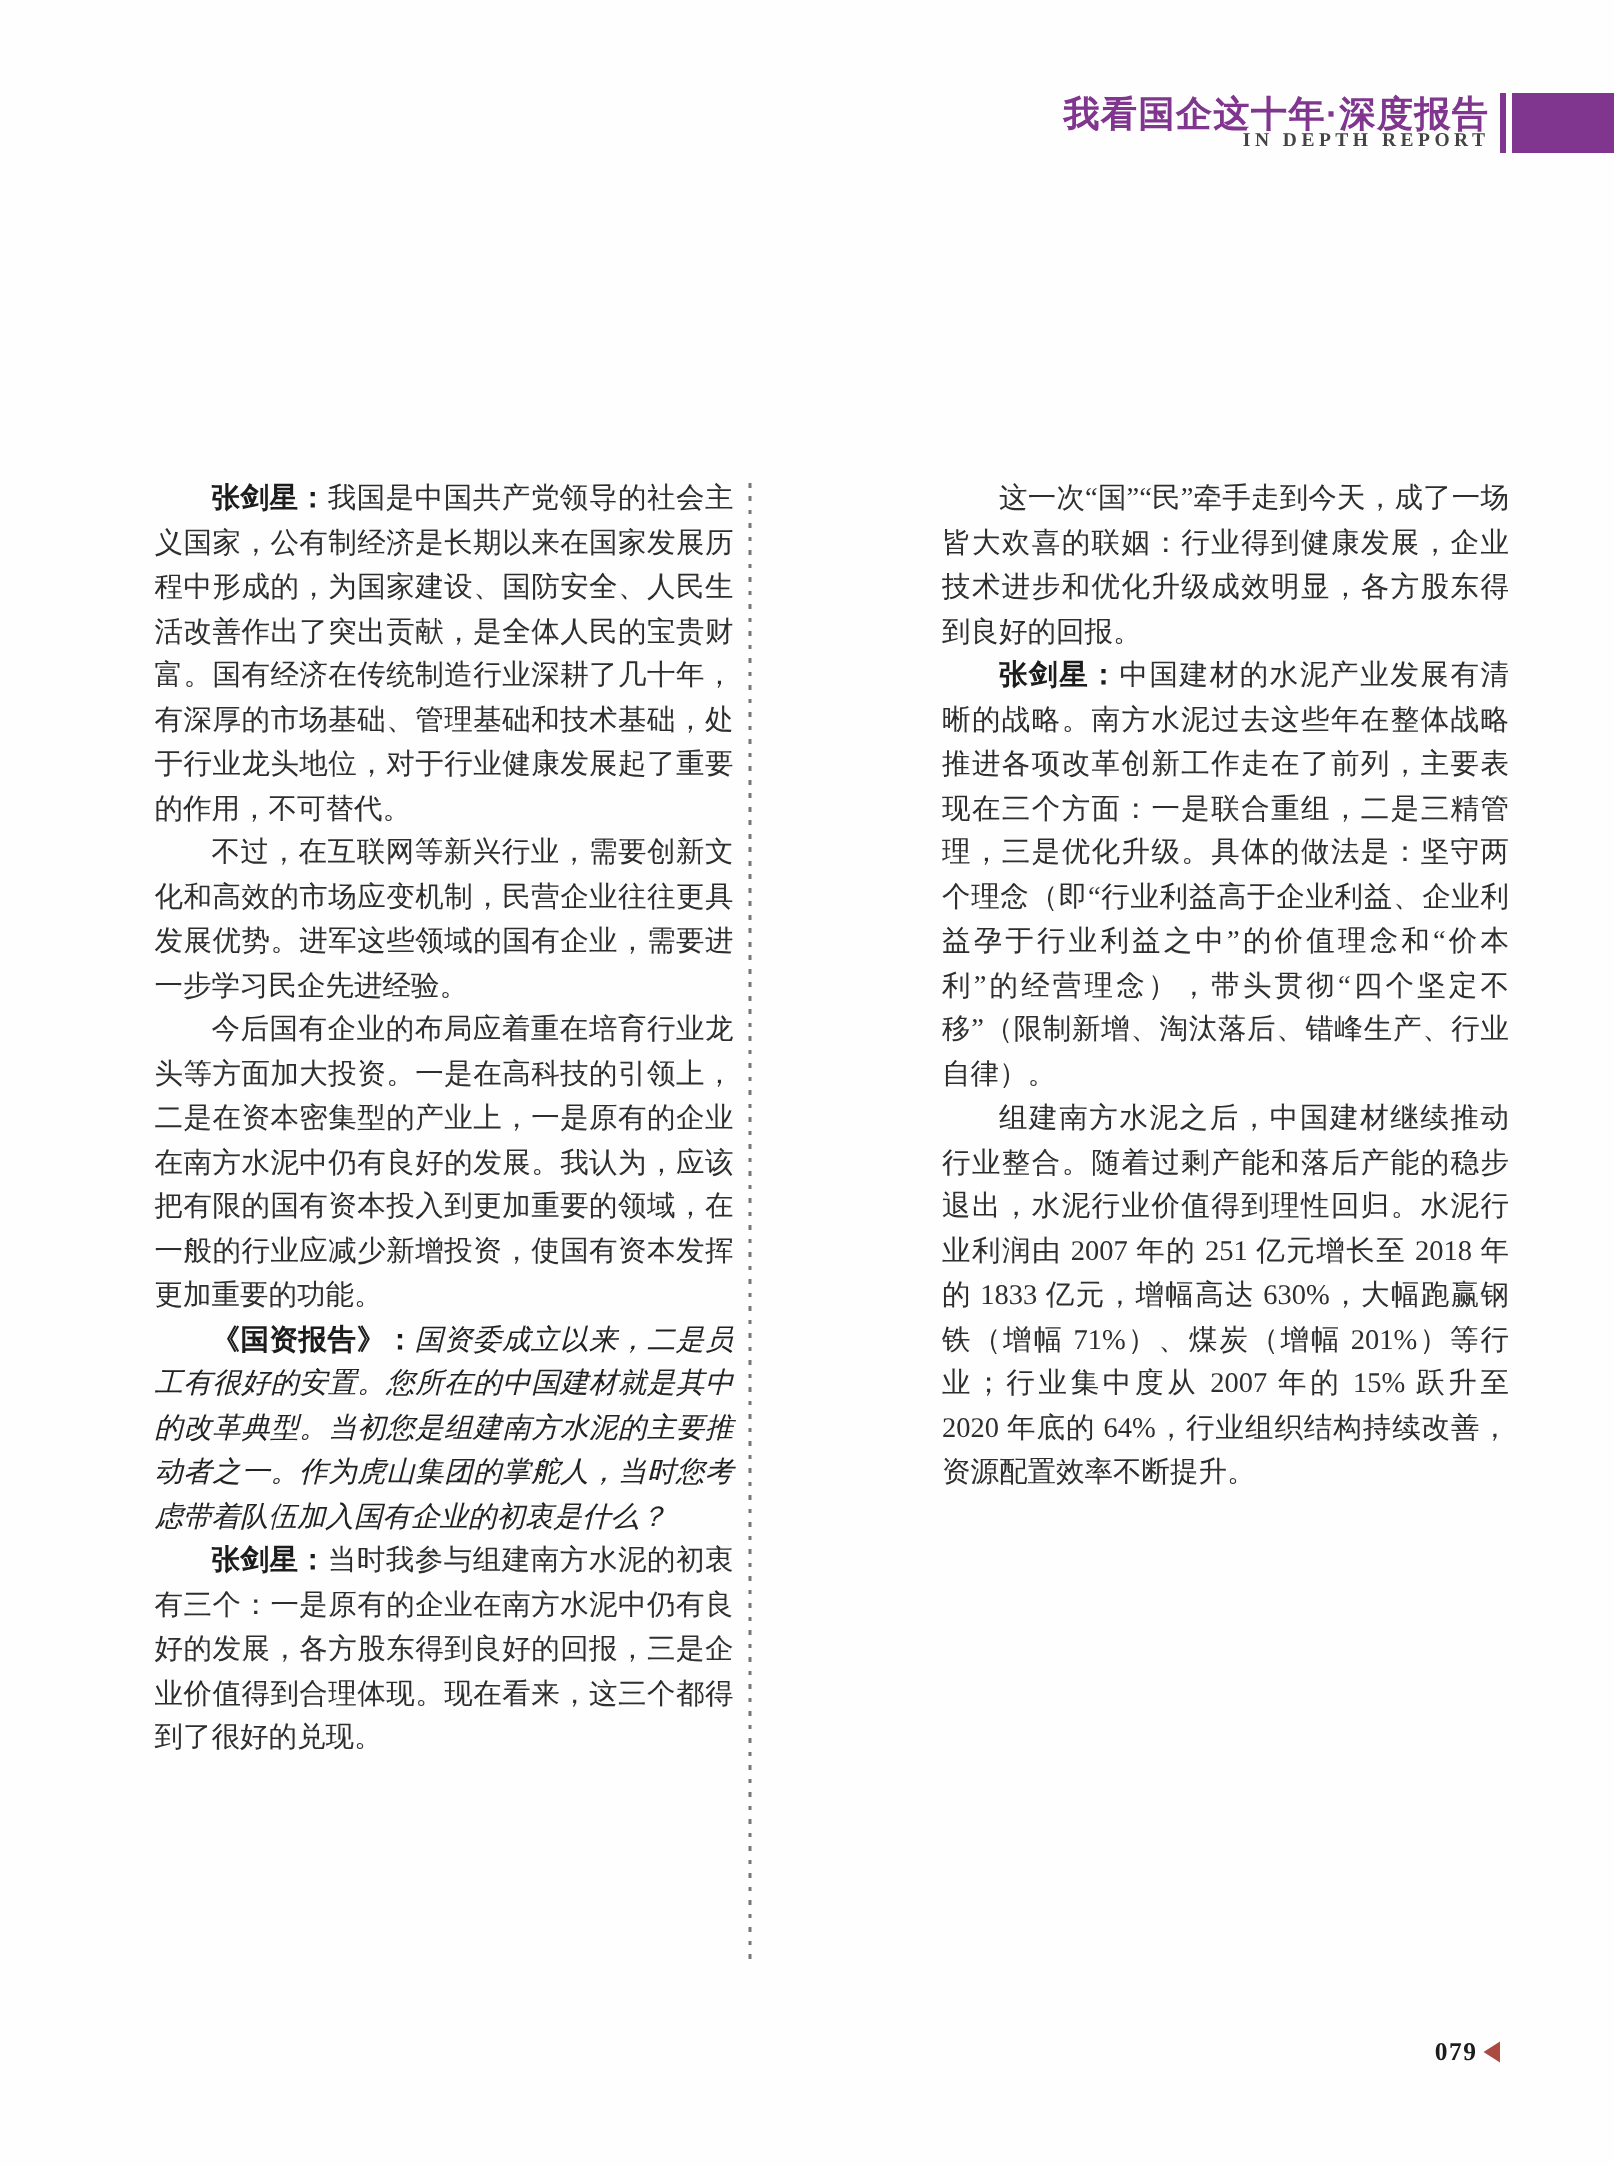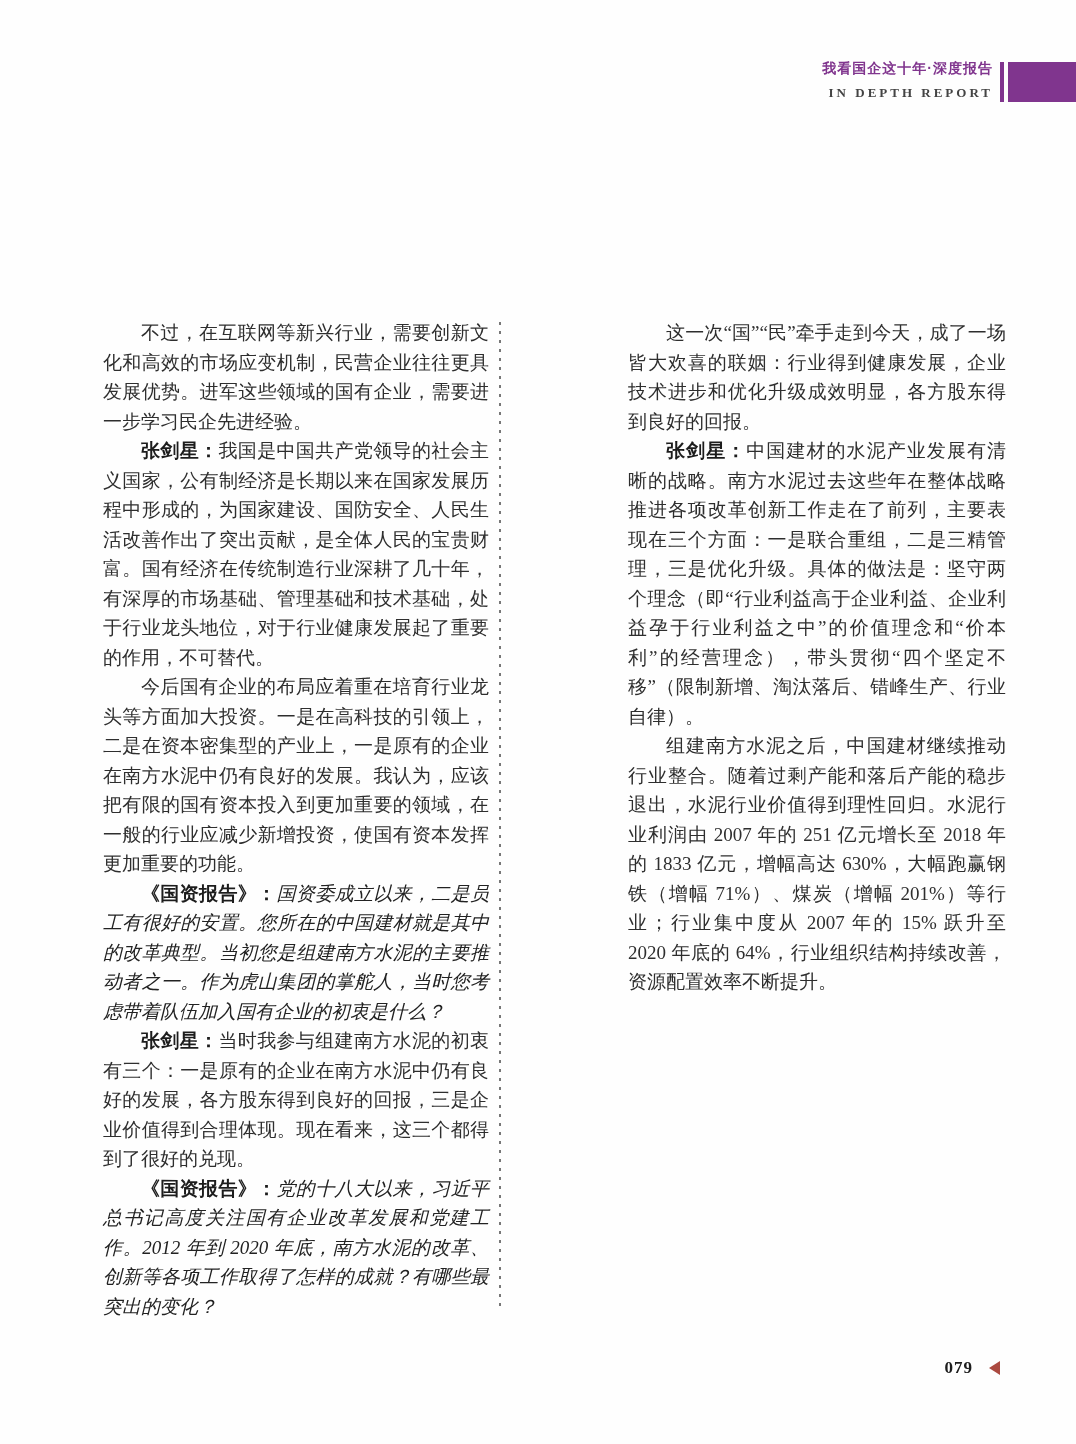--- a/index.html
+++ b/index.html
@@ -10,21 +10,21 @@
     background:#fefefe;
     font-family:"Liberation Serif","DejaVu Serif",serif;
     color:#2e2e2e;
     overflow:hidden;
   }
 
   
   .header-cn {
     position:absolute; top:60px; right:83px;
     font-family:"Liberation Sans","DejaVu Sans",sans-serif;
-    font-weight:700; font-size:14px; letter-spacing:1px;
+    font-weight:700; font-size:24px; letter-spacing:1px;
     color:#80358e; white-space:nowrap;
   }
   .header-en {
     position:absolute; top:85px; right:83px;
     font-family:"Liberation Serif","DejaVu Serif",serif;
     font-weight:700; font-size:13px; letter-spacing:3px;
     color:#444; white-space:nowrap;
   }
   .header-rule {
     position:absolute; top:62px; right:72px;
@@ -53,21 +53,21 @@
   .divider {
     position:absolute; left:499px; top:322px;
     width:2px; height:988px;
     background-image:repeating-linear-gradient(
       to bottom, #777 0px, #777 3px, transparent 3px, transparent 9px);
   }
 
   
   .footer {
     position:absolute; top:1358px; right:76px;
-    display:flex; align-items:center; gap:16px;margin-left:36px;
+    display:flex; align-items:center; gap:4px;margin-left:36px;
   }
   .pagenum {
     font-weight:700; font-size:17px; letter-spacing:1px; color:#1c1c1c;
   }
   .tri {
     width:0; height:0; display:inline-block;
     border-top:7px solid transparent;
     border-bottom:7px solid transparent;
     border-right:11px solid #ab4a40;
   }
@@ -78,26 +78,25 @@
 <div class="page">
 
   <div>
     <div class="header-cn">我看国企这十年·深度报告</div>
     <div class="header-en">IN DEPTH REPORT</div>
     <div class="header-rule"></div>
     <div class="header-block"></div>
   </div>
 
   <section class="col col-left">
+    <p class="para"><b class="speaker">张剑星：</b><span>我国是中国共产党领导的社会主义国家，公有制经济是长期以来在国家发展历程中形成的，为国家建设、国防安全、人民生活改善作出了突出贡献，是全体人民的宝贵财富。国有经济在传统制造行业深耕了几十年，有深厚的市场基础、管理基础和技术基础，处于行业龙头地位，对于行业健康发展起了重要的作用，不可替代。</span></p>
     <p class="para"><span>不过，在互联网等新兴行业，需要创新文化和高效的市场应变机制，民营企业往往更具发展优势。进军这些领域的国有企业，需要进一步学习民企先进经验。</span></p>
-    <p class="para"><b class="speaker">张剑星：</b><span>我国是中国共产党领导的社会主义国家，公有制经济是长期以来在国家发展历程中形成的，为国家建设、国防安全、人民生活改善作出了突出贡献，是全体人民的宝贵财富。国有经济在传统制造行业深耕了几十年，有深厚的市场基础、管理基础和技术基础，处于行业龙头地位，对于行业健康发展起了重要的作用，不可替代。</span></p>
     <p class="para"><span>今后国有企业的布局应着重在培育行业龙头等方面加大投资。一是在高科技的引领上，二是在资本密集型的产业上，一是原有的企业在南方水泥中仍有良好的发展。我认为，应该把有限的国有资本投入到更加重要的领域，在一般的行业应减少新增投资，使国有资本发挥更加重要的功能。</span></p>
     <p class="para question"><b class="speaker">《国资报告》：</b><span>国资委成立以来，二是员工有很好的安置。您所在的中国建材就是其中的改革典型。当初您是组建南方水泥的主要推动者之一。作为虎山集团的掌舵人，当时您考虑带着队伍加入国有企业的初衷是什么？</span></p>
     <p class="para"><b class="speaker">张剑星：</b><span>当时我参与组建南方水泥的初衷有三个：一是原有的企业在南方水泥中仍有良好的发展，各方股东得到良好的回报，三是企业价值得到合理体现。现在看来，这三个都得到了很好的兑现。</span></p>
-    <p class="para question"><b class="speaker">《国资报告》：</b><span>党的十八大以来，习近平总书记高度关注国有企业改革发展和党建工作。2012 年到 2020 年底，南方水泥的改革、创新等各项工作取得了怎样的成就？有哪些最突出的变化？</span></p>
   </section>
 
   <div class="divider"></div>
 
   <section class="col col-right">
     <p class="para"><span>这一次“国”“民”牵手走到今天，成了一场皆大欢喜的联姻：行业得到健康发展，企业技术进步和优化升级成效明显，各方股东得到良好的回报。</span></p>
     <p class="para"><b class="speaker">张剑星：</b><span>中国建材的水泥产业发展有清晰的战略。南方水泥过去这些年在整体战略推进各项改革创新工作走在了前列，主要表现在三个方面：一是联合重组，二是三精管理，三是优化升级。具体的做法是：坚守两个理念（即“行业利益高于企业利益、企业利益孕于行业利益之中”的价值理念和“价本利”的经营理念），带头贯彻“四个坚定不移”（限制新增、淘汰落后、错峰生产、行业自律）。</span></p>
     <p class="para"><span>组建南方水泥之后，中国建材继续推动行业整合。随着过剩产能和落后产能的稳步退出，水泥行业价值得到理性回归。水泥行业利润由 2007 年的 251 亿元增长至 2018 年的 1833 亿元，增幅高达 630%，大幅跑赢钢铁（增幅 71%）、煤炭（增幅 201%）等行业；行业集中度从 2007 年的 15% 跃升至 2020 年底的 64%，行业组织结构持续改善，资源配置效率不断提升。</span></p>
   </section>
 

